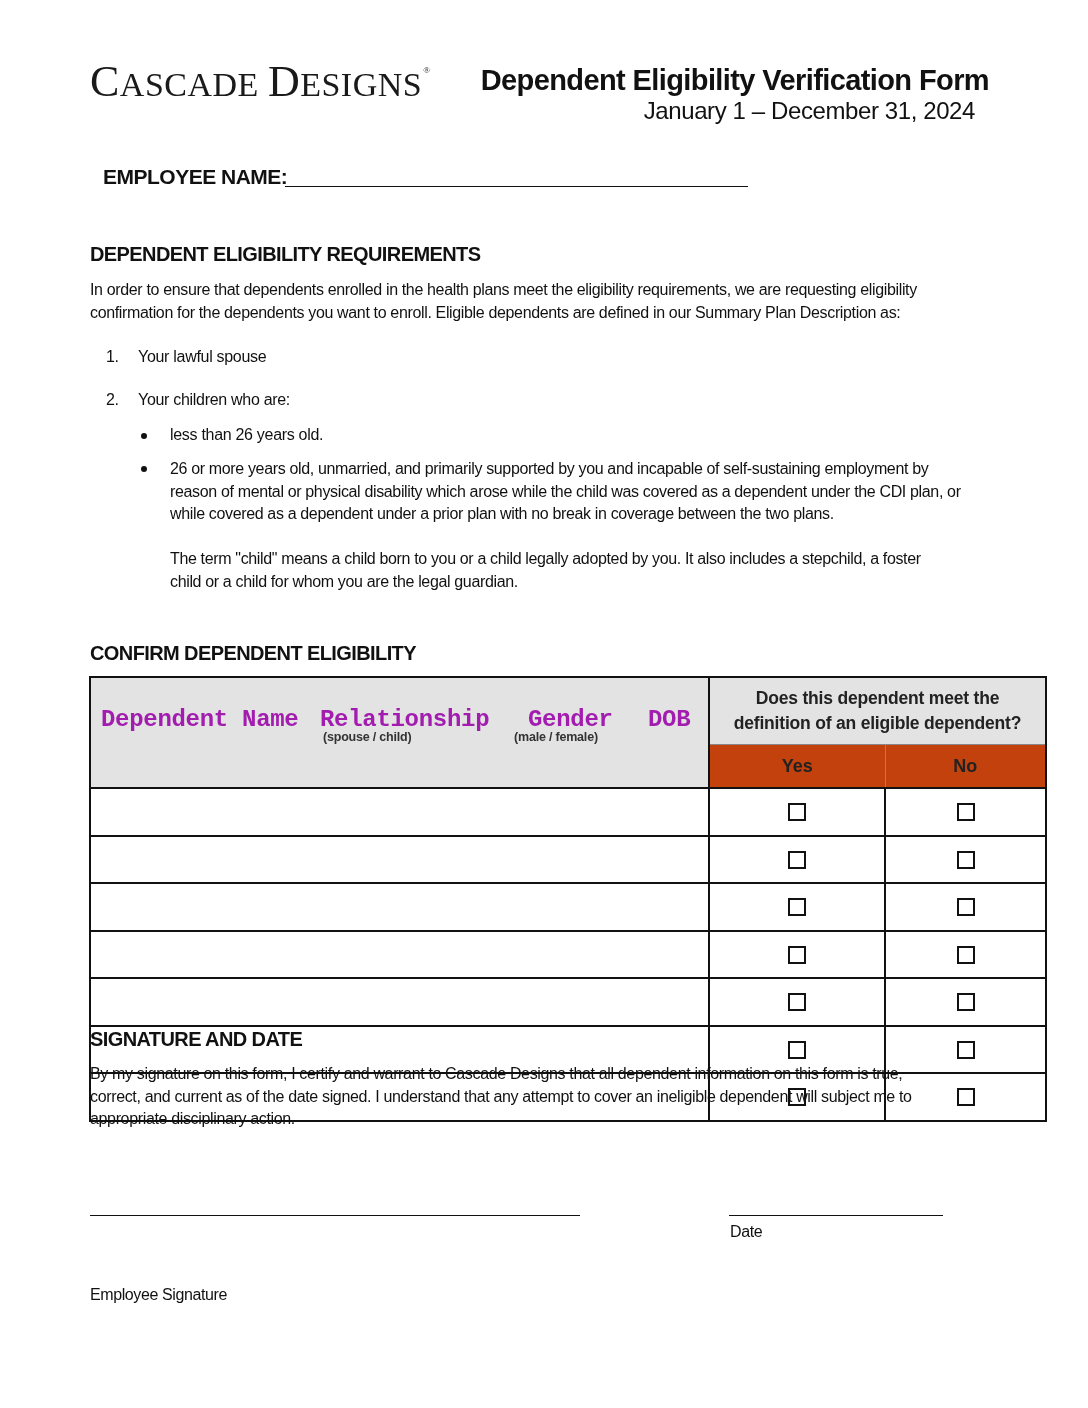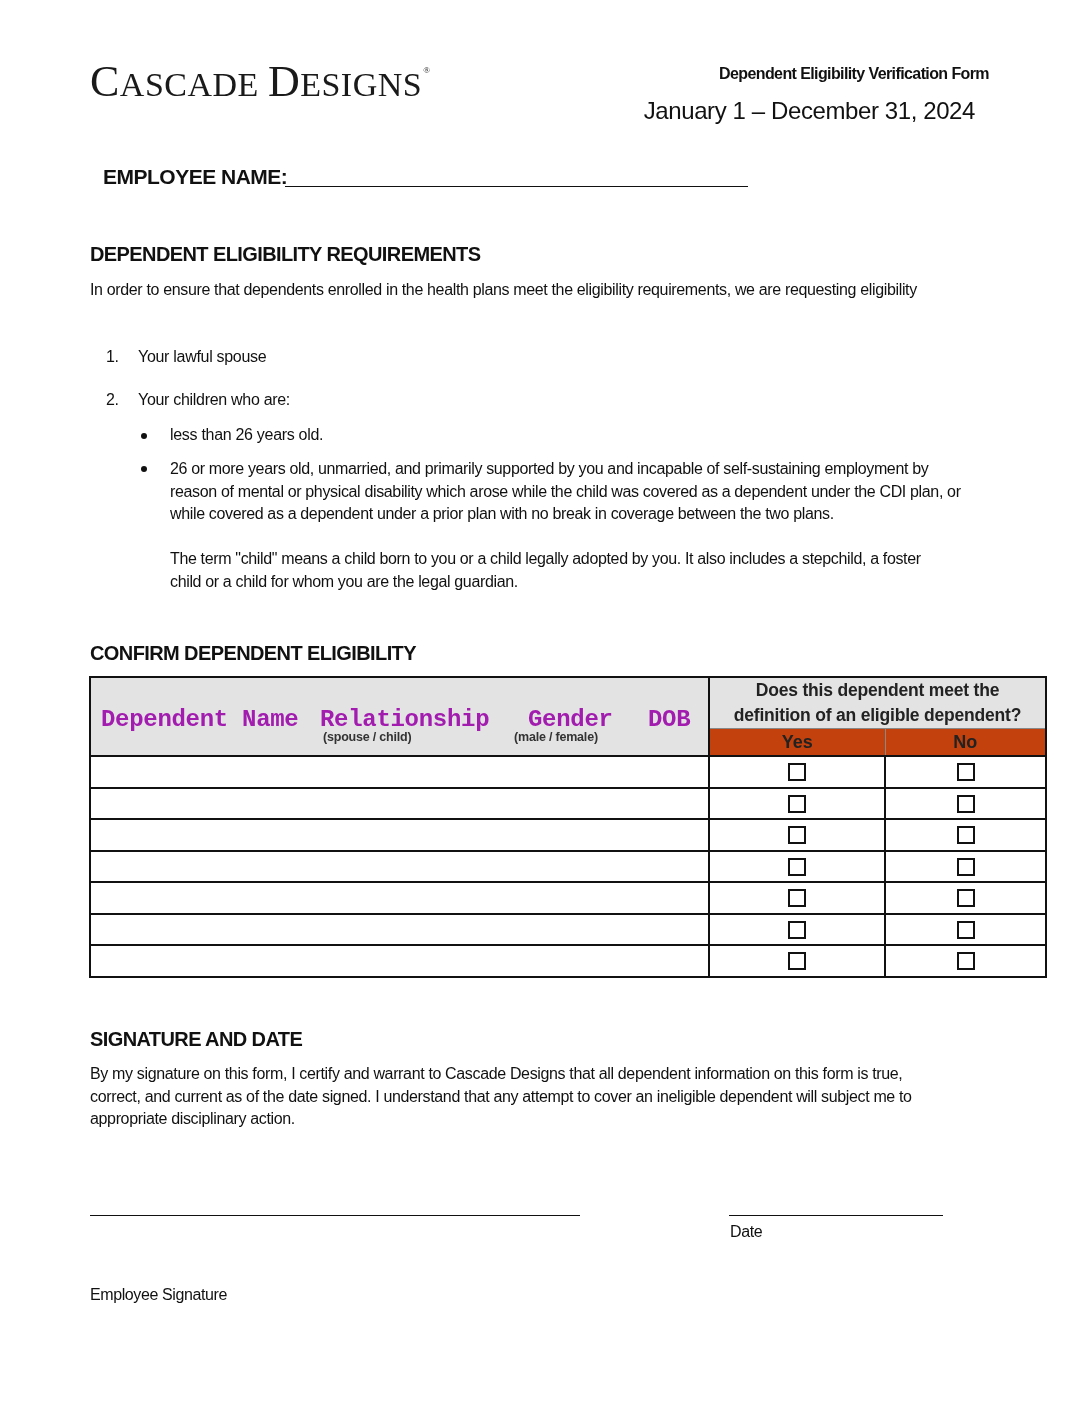--- a/index.html
+++ b/index.html
@@ -6,38 +6,38 @@
   body { width: 1088px; height: 1408px; position: relative; overflow: hidden;
          font-family: "Liberation Sans", sans-serif; color: #111; }
   .abs { position: absolute; }
 
   .logo { left: 90px; top: 60px; font-family: "Liberation Serif", serif; font-size: 44px;
           color: #1a1a1a; letter-spacing: 0.5px; line-height: 1; white-space: nowrap; }
   .logo .big { font-size: 44px; }
   .logo .small { font-size: 34px; margin-top: 34px; }
   .logo sup { font-size: 9px; vertical-align: top; position: relative; top: 6px; margin-left: 1px; }
 
-  .doc-title { right: 99px; top: 66px; font-size: 16px; font-weight: bold; letter-spacing: -0.6px;
+  .doc-title { right: 99px; top: 66px; font-size: 29px; font-weight: bold; letter-spacing: -0.6px;
                text-align: center; white-space: nowrap; line-height: 1; }
   .doc-subtitle { right: 113px; top: 99px; font-size: 24px; letter-spacing: -0.4px; text-align: right;
                   white-space: nowrap; line-height: 1; }
 
   .emp-label { left: 90px; top: 166px; font-size: 21px; font-weight: bold; letter-spacing: -0.5px;
                white-space: nowrap; line-height: 1; margin-left: 13px; }
   .emp-line { left: 285px; top: 186px; width: 463px; height: 0; border-bottom: 1.5px solid #111; }
 
   .section-h { font-size: 20px; font-weight: bold; letter-spacing: -0.6px; white-space: nowrap; line-height: 1; }
   .para { font-size: 16px; letter-spacing: -0.35px; line-height: 22.5px; }
 
   .list-num { font-size: 16px; letter-spacing: -0.3px; line-height: 1; }
   .bullet { width: 6px; height: 6px; border-radius: 50%; background: #111; }
 
   table.dep { position: absolute; left: 89px; top: 676px; width: 956px; border-collapse: collapse;
               table-layout: fixed; }
-  table.dep td, table.dep th { padding: 0; }
+  table.dep td, table.dep th { padding: 8px; }
   .hdr-left { background: #e3e3e3; border: 2px solid #111; border-right: 2px solid #111; vertical-align: middle;
               height: 76px; position: relative; }
   .hdr-q { background: #e3e3e3; border-top: 2px solid #111; border-right: 2px solid #111;
            border-bottom: 1px solid #888; text-align: center; font-size: 17.5px; font-weight: bold;
            letter-spacing: -0.2px; line-height: 25px; height: 48px; color: #222; }
   .hdr-yn { background: #c2410c; border-bottom: 2px solid #111; text-align: center; font-size: 18px;
             font-weight: bold; height: 26px; color: #222; }
   .hdr-yes { border-right: 1px solid #888; }
   .hdr-no { border-right: 2px solid #111; }
   .col-lbl { position: absolute; font-size: 24px; font-weight: bold; letter-spacing: -0.3px;
@@ -62,20 +62,21 @@
 </div>
 <div class="abs doc-title">Dependent Eligibility Verification Form</div>
 <div class="abs doc-subtitle">January 1 – December 31, 2024</div>
 
 <div class="abs emp-label">EMPLOYEE NAME:</div>
 <div class="abs emp-line"></div>
 
 <div class="abs section-h" style="left:90px; top:244px;">DEPENDENT ELIGIBILITY REQUIREMENTS</div>
 <div class="abs para" style="left:90px; top:279px; white-space:nowrap;">
   <div>In order to ensure that dependents enrolled in the health plans meet the eligibility requirements, we are requesting eligibility</div>
+  <div>confirmation for the dependents you want to enroll.  Eligible dependents are defined in our Summary Plan Description as:</div>
 </div>
 
 <div class="abs list-num" style="left:106px; top:349px;">1.</div>
 <div class="abs list-num" style="left:138px; top:349px;">Your lawful spouse</div>
 <div class="abs list-num" style="left:106px; top:392px;">2.</div>
 <div class="abs list-num" style="left:138px; top:392px;">Your children who are:</div>
 
 <div class="abs bullet" style="left:141px; top:433px;"></div>
 <div class="abs list-num" style="left:170px; top:427px;">less than 26 years old.</div>
 

